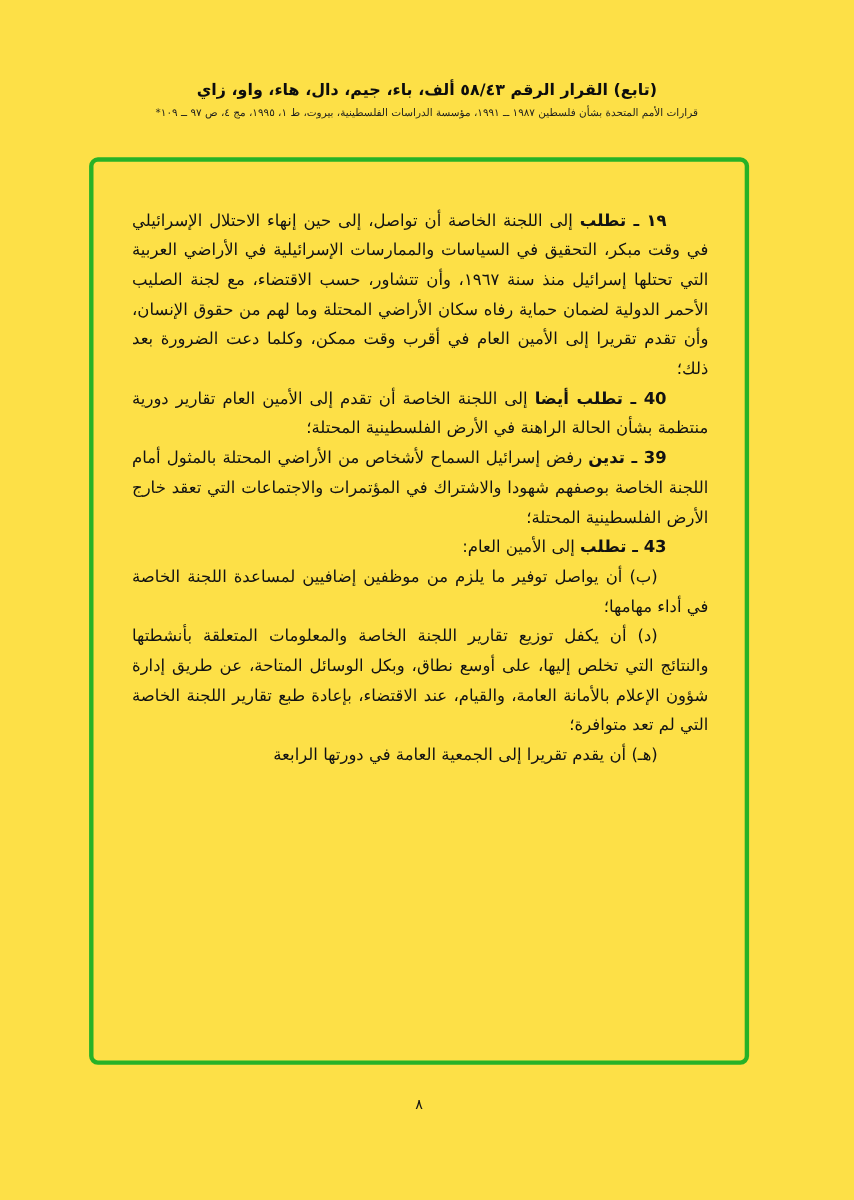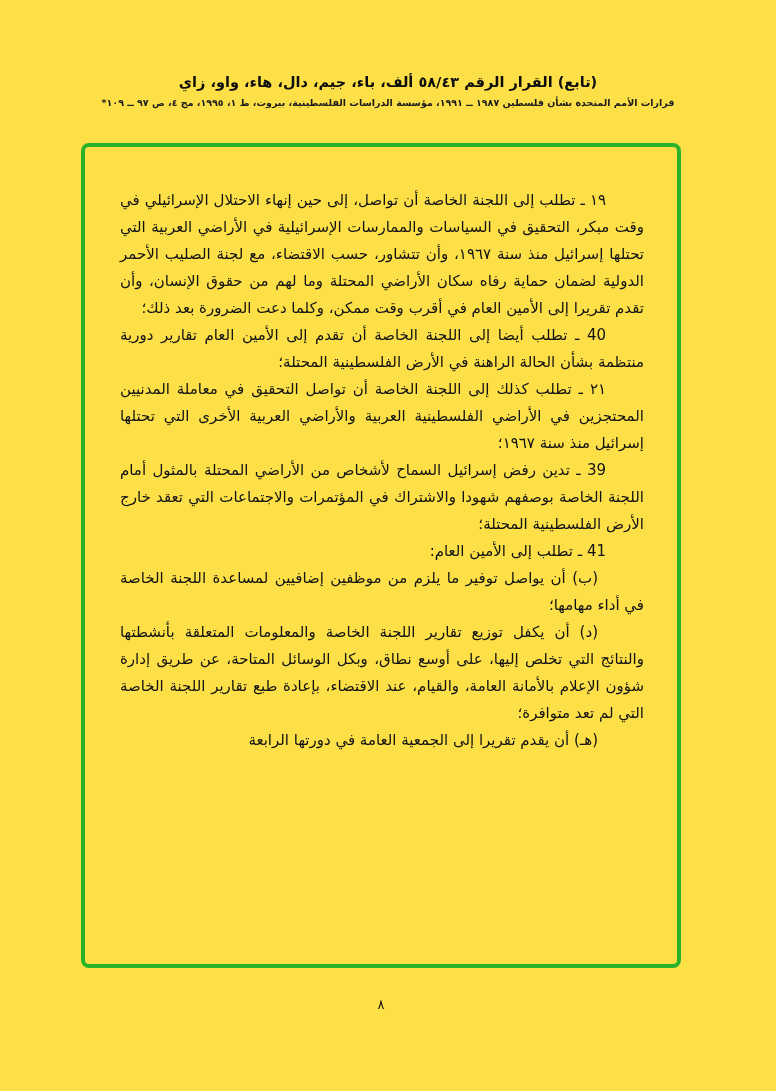--- a/index.html
+++ b/index.html
@@ -24,42 +24,42 @@
   }
   .doc-title {
     font-size: 14.5px;
     font-weight: bold;
     color: #0d0d0d;
     letter-spacing: 0;
   }
   .doc-source {
     margin-top: 7px;
     font-size: 9.5px;
-    font-weight: bold;
+    font-weight: normal;
     color: #1c1c1c;
   }
   .green-box {
     position: absolute;
     top: 143px;
     left: 81px;   
     right: 95px;
     min-height: 825px;
     border: 4px solid #27b227;
     border-radius: 8px;
     padding: 40px 33px 22px 35px;
     background: transparent;
   }
   .body-text {
     font-size: 15px;
     line-height: 27px;
     text-align: justify;
     color: #121212;
   }
   .para { text-indent: 38px; margin: 0; }
-  .para.num > .lead { font-weight: normal; }
+  .para.num > .lead { font-weight: bold; }
   .para.sub { text-indent: 46px; }
   .para.sub > .lead { font-weight: normal; }
   .page-number {
     position: absolute;
     top: 997px;
     left: 81px;
     right: 95px;
     text-align: center;
     font-size: 13px;
     color: #151515;
@@ -75,25 +75,24 @@
     <div class="doc-source">قرارات الأمم المتحدة بشأن فلسطين ١٩٨٧ ــ ١٩٩١، مؤسسة الدراسات الفلسطينية، بيروت، ط ١، ١٩٩٥، مج ٤، ص ٩٧ ــ ١٠٩*</div>
   </header>
 
   <main class="green-box" style="border-color: rgb(39, 178, 39);">
     <div class="body-text">
 
       <p class="para num"><span class="lead">١٩ ـ تطلب</span><span> إلى اللجنة الخاصة أن تواصل، إلى حين إنهاء الاحتلال الإسرائيلي في وقت مبكر، التحقيق في السياسات والممارسات الإسرائيلية في الأراضي العربية التي تحتلها إسرائيل منذ سنة ١٩٦٧، وأن تتشاور، حسب الاقتضاء، مع لجنة الصليب الأحمر الدولية لضمان حماية رفاه سكان الأراضي المحتلة وما لهم من حقوق الإنسان، وأن تقدم تقريرا إلى الأمين العام في أقرب وقت ممكن، وكلما دعت الضرورة بعد ذلك؛</span></p>
 
       <p class="para num"><span class="lead">40 ـ تطلب أيضا</span><span> إلى اللجنة الخاصة أن تقدم إلى الأمين العام تقارير دورية منتظمة بشأن الحالة الراهنة في الأرض الفلسطينية المحتلة؛</span></p>
 
-      <p class="para num"><span class="lead">٢١ ـ تطلب كذلك</span><span> إلى اللجنة الخاصة أن تواصل التحقيق في معاملة المدنيين المحتجزين في الأراضي الفلسطينية العربية والأراضي العربية الأخرى التي تحتلها إسرائيل منذ سنة ١٩٦٧؛</span></p>
 
       <p class="para num"><span class="lead">39 ـ تدين</span><span> رفض إسرائيل السماح لأشخاص من الأراضي المحتلة بالمثول أمام اللجنة الخاصة بوصفهم شهودا والاشتراك في المؤتمرات والاجتماعات التي تعقد خارج الأرض الفلسطينية المحتلة؛</span></p>
 
-      <p class="para num"><span class="lead">41 ـ تطلب</span><span> إلى الأمين العام:</span></p>
+      <p class="para num"><span class="lead">43 ـ تطلب</span><span> إلى الأمين العام:</span></p>
 
 
       <p class="para sub"><span class="lead">(ب)</span><span> أن يواصل توفير ما يلزم من موظفين إضافيين لمساعدة اللجنة الخاصة في أداء مهامها؛</span></p>
 
 
       <p class="para sub"><span class="lead">(د)</span><span> أن يكفل توزيع تقارير اللجنة الخاصة والمعلومات المتعلقة بأنشطتها والنتائج التي تخلص إليها، على أوسع نطاق، وبكل الوسائل المتاحة، عن طريق إدارة شؤون الإعلام بالأمانة العامة، والقيام، عند الاقتضاء، بإعادة طبع تقارير اللجنة الخاصة التي لم تعد متوافرة؛</span></p>
 
       <p class="para sub"><span class="lead">(هـ)</span><span> أن يقدم تقريرا إلى الجمعية العامة في دورتها الرابعة</span></p>
 
     </div>

